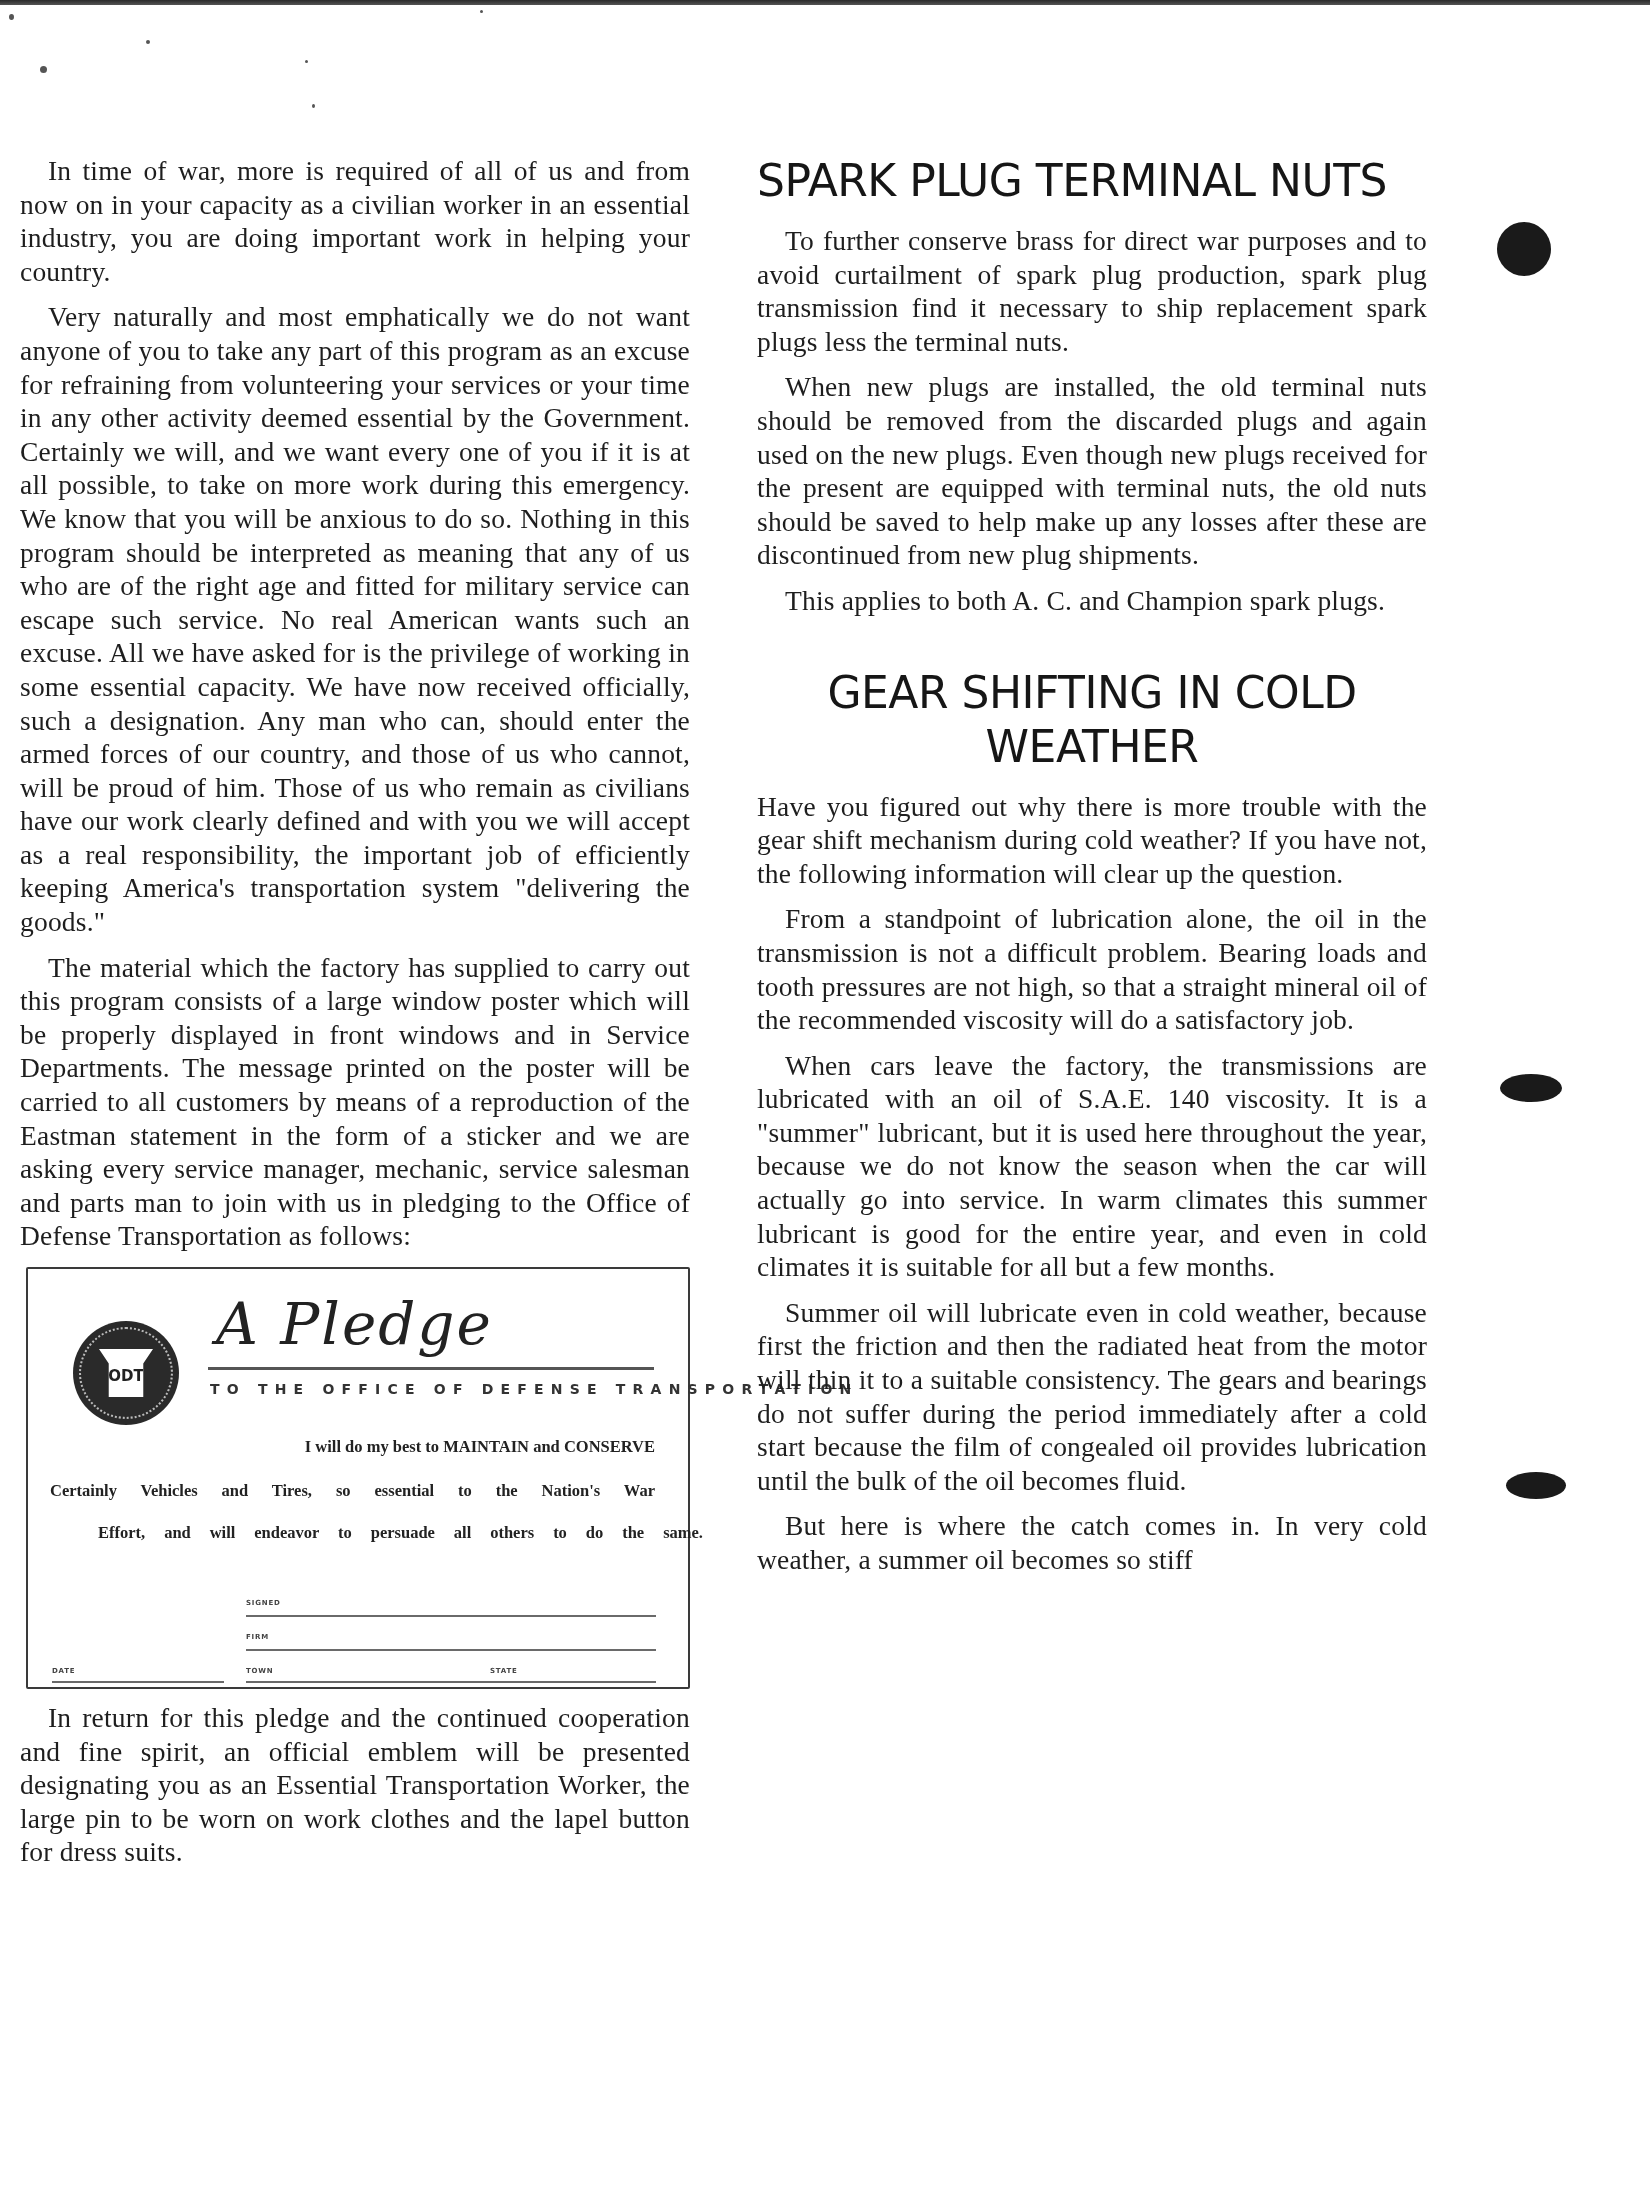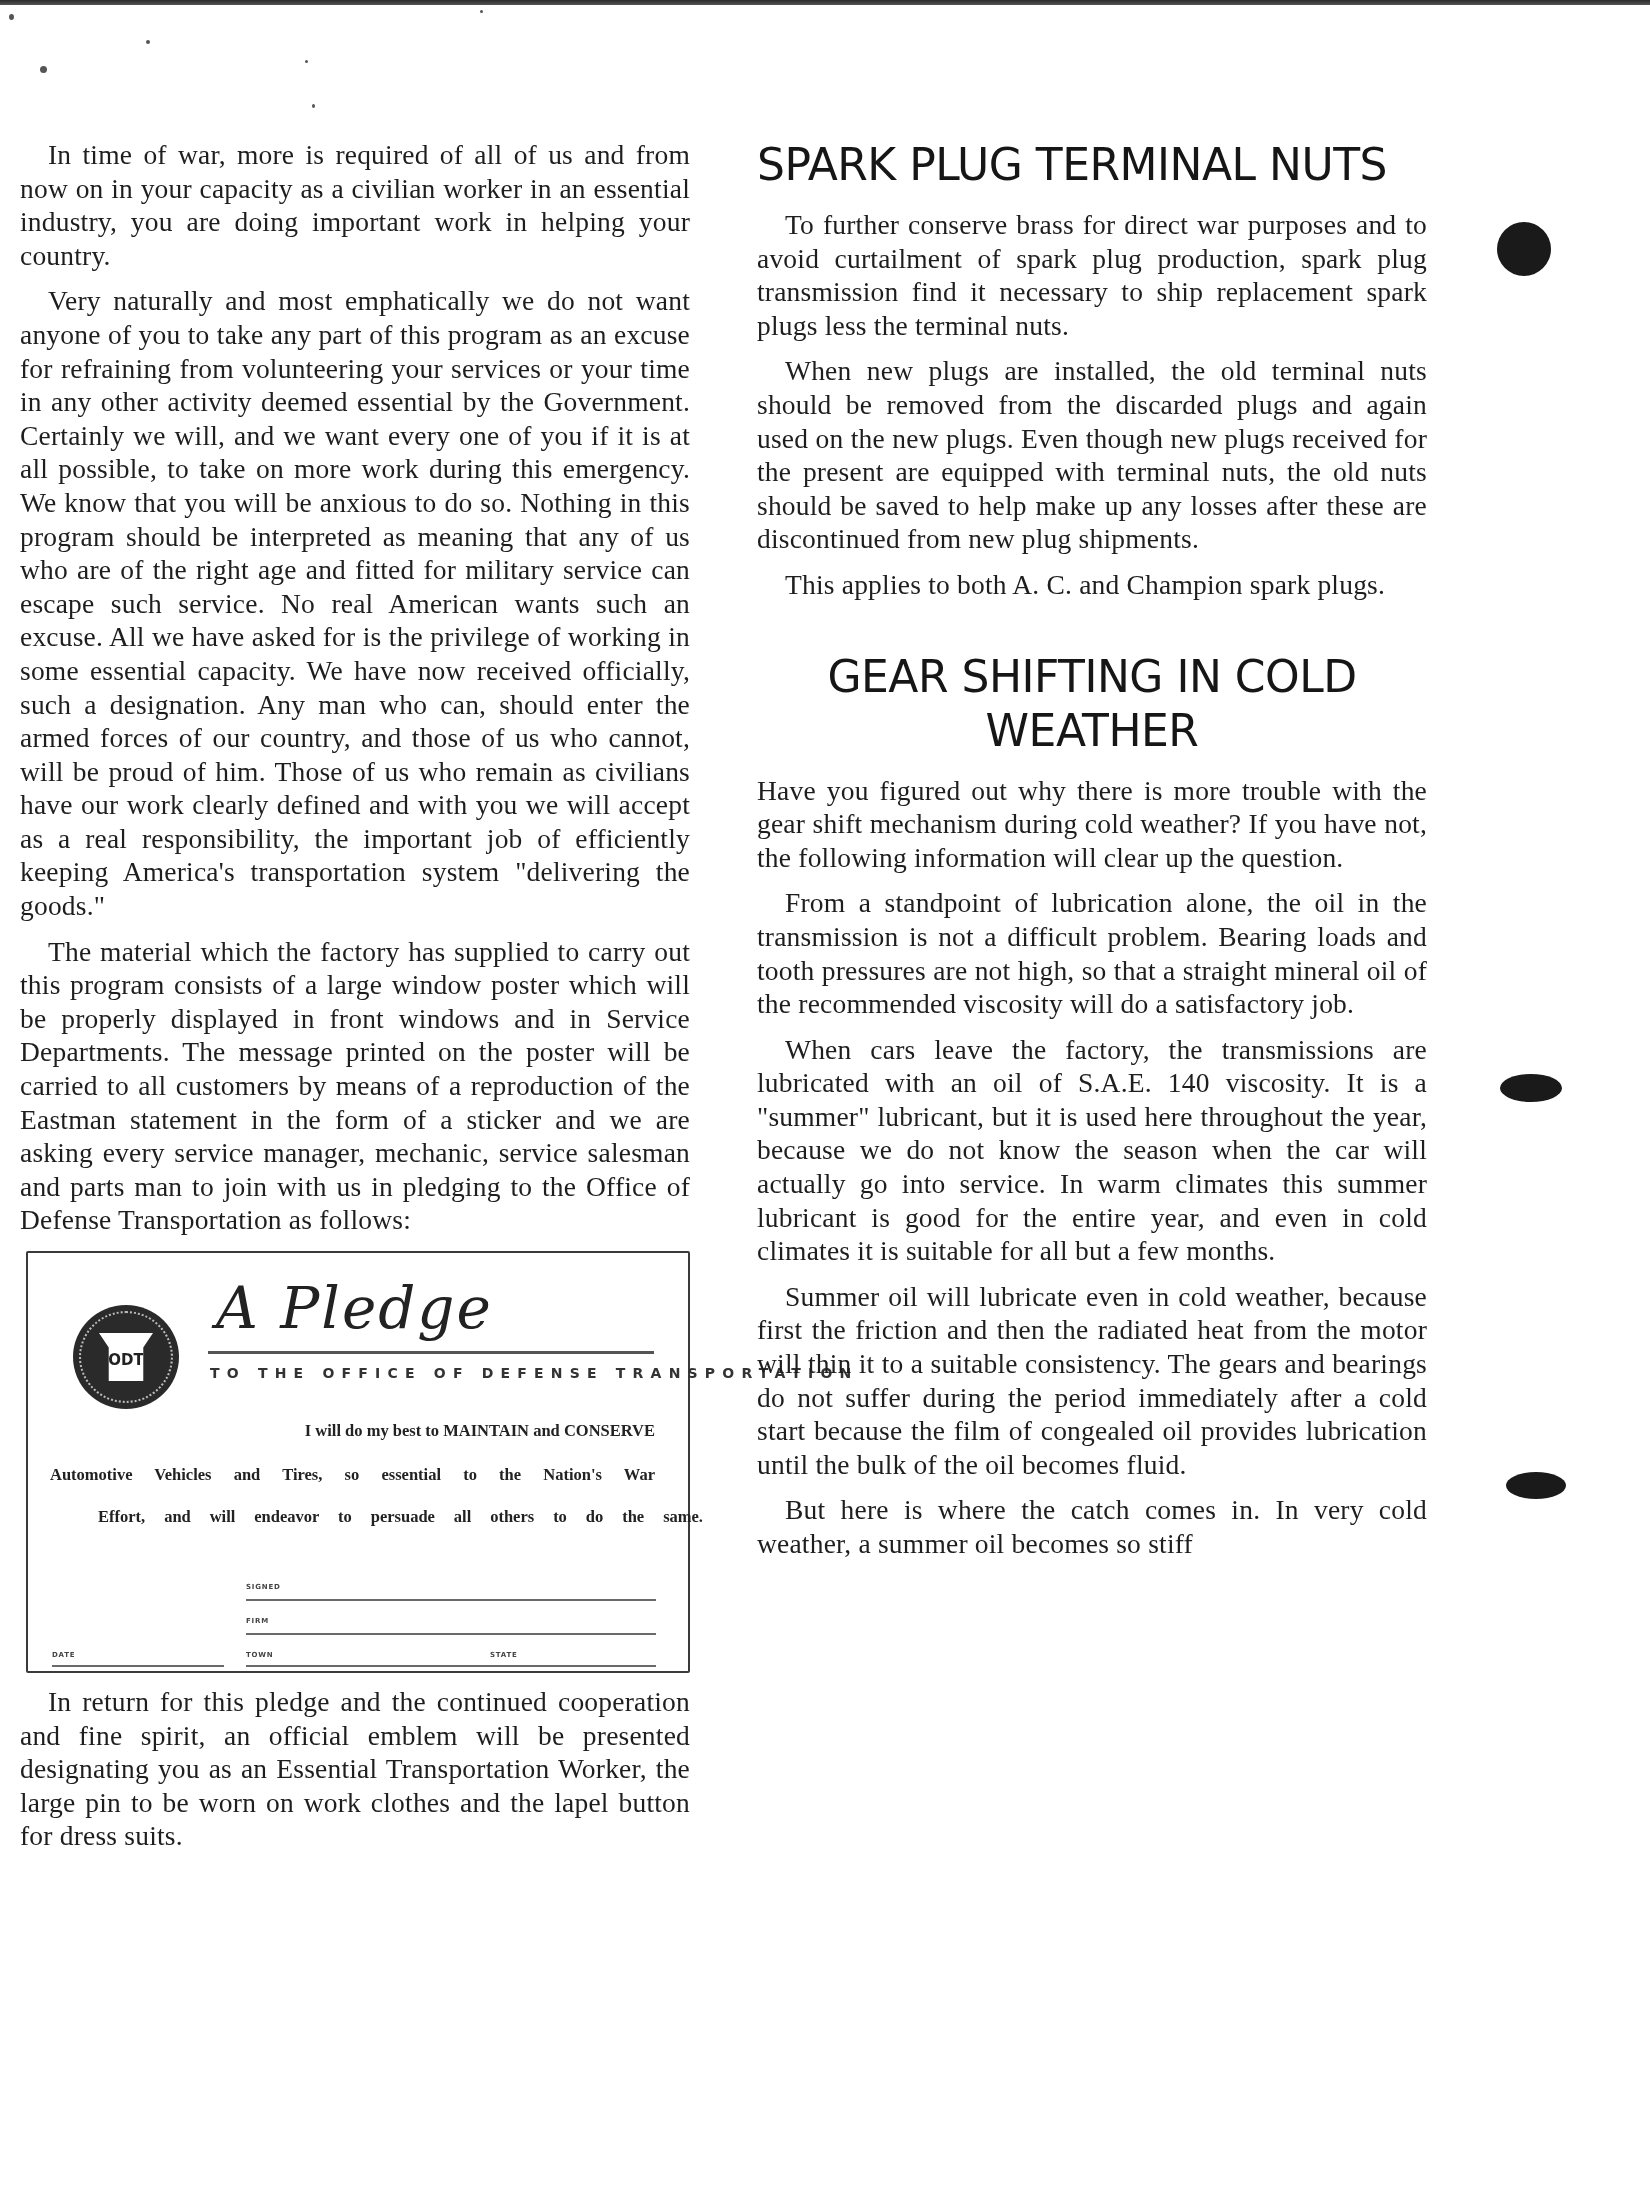--- a/index.html
+++ b/index.html
@@ -15,21 +15,21 @@
     .top-rule {
       position: absolute; left: 0; top: 0; width: 1650px; height: 5px;
       background: linear-gradient(#2a2a2a, #555);
     }
     .speck { position: absolute; background: #555; border-radius: 50%; }
     .punch-hole {
       position: absolute; width: 54px; height: 54px; border-radius: 50%;
       background: #1a1a1a;
     }
     .column {
-      position: absolute; top: 138px;
+      position: absolute; top: 154px;
     }
     .col-left { left: 20px; width: 670px; }
     .col-right { left: 757px; width: 670px; }
     p.body {
       margin: 0 0 12px 0;
       font-family: "Liberation Serif", "DejaVu Serif", serif;
       font-size: 27.5px;
       line-height: 33.6px;
       text-align: justify;
       text-indent: 28px;
@@ -125,21 +125,21 @@
 
   <div class="pledge-card">
     <div class="odt-seal">
       <div class="ring-text"></div>
       <div class="inner">ODT</div>
     </div>
     <div class="pledge-title">A Pledge</div>
     <div class="pledge-title-rule"></div>
     <div class="pledge-subtitle">TO THE OFFICE OF DEFENSE TRANSPORTATION</div>
     <div class="pledge-text l1">I will do my best to MAINTAIN and CONSERVE</div>
-    <div class="pledge-text l2">Automotive Vehicles and Tires, so essential to the Nation's War</div>
+    <div class="pledge-text l2">Certainly Vehicles and Tires, so essential to the Nation's War</div>
     <div class="pledge-text l3">Effort, and will endeavor to persuade all others to do the same.</div>
 
     <div class="sig-label" style="left:218px;top:330px;">SIGNED</div>
     <div class="sig-line" style="left:218px;top:346px;width:410px;"></div>
     <div class="sig-label" style="left:218px;top:364px;">FIRM</div>
     <div class="sig-line" style="left:218px;top:380px;width:410px;"></div>
     <div class="sig-label" style="left:24px;top:398px;">DATE</div>
     <div class="sig-line" style="left:24px;top:412px;width:172px;"></div>
     <div class="sig-label" style="left:218px;top:398px;">TOWN</div>
     <div class="sig-label" style="left:462px;top:398px;">STATE</div>

